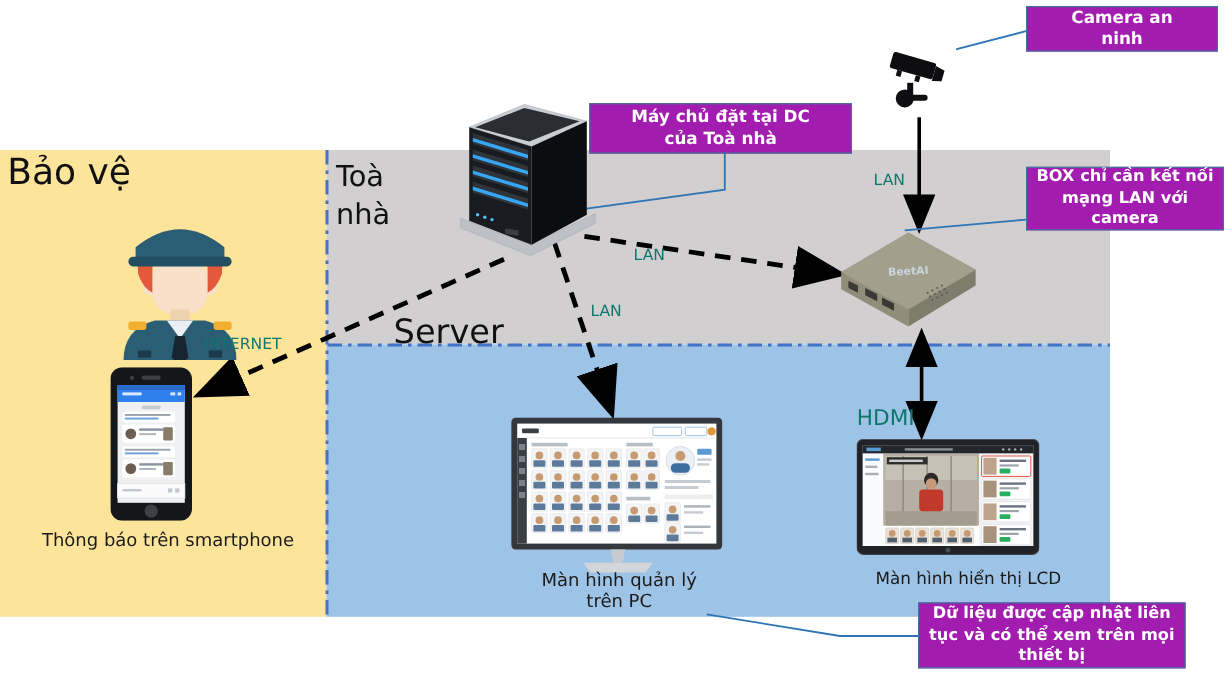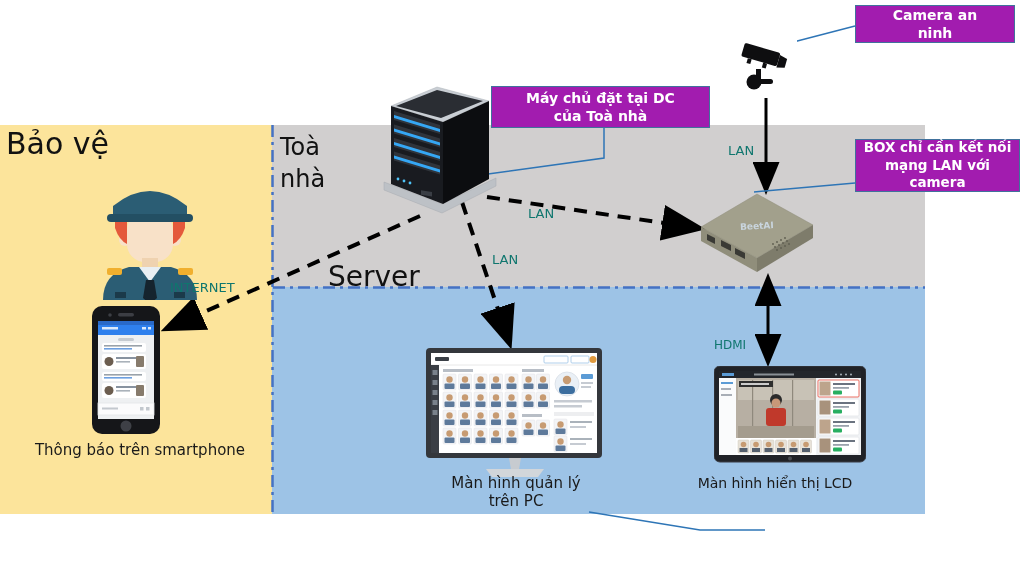--- a/index.html
+++ b/index.html
@@ -314,28 +314,31 @@
   </svg>
 
   <div class="title title-guard">Bảo vệ</div>
   <div class="title title-building">Toà nhà</div>
   <div class="title title-server">Server</div>
 
   <div class="lbl" style="left:170px;top:280px">INTERNET</div>
   <div class="lbl" style="left:528px;top:206px">LAN</div>
   <div class="lbl" style="left:492px;top:252px">LAN</div>
   <div class="lbl" style="left:728px;top:143px">LAN</div>
-  <div class="lbl" style="left:714px;top:338px;font-size:12px">HDMI</div>
+  <div class="lbl" style="left:714px;top:338px;font-size:18px">HDMI</div>
 
   <div class="caption" style="left:436px;top:474px;width:160px">Màn hình quản lý
 trên PC</div>
   <div class="caption" style="left:18px;top:441px;width:244px">Thông báo trên smartphone</div>
-  <div class="caption" style="left:690px;top:475px;width:170px;font-size:14px">Màn hình hiển thị LCD</div>
+  <div class="caption" style="left:722px;top:475px;width:170px;font-size:14px">Màn hình hiển thị LCD</div>
 
   <div class="callout" style="left:855px;top:5px;width:160px;height:38px;font-size:14px">Camera an
 ninh</div>
   <div class="callout" style="left:855px;top:139px;width:165px;height:53px">BOX chỉ cần kết nối
 mạng LAN với
 camera</div>
   <div class="callout" style="left:491px;top:86px;width:219px;height:42px;font-size:14px">Máy chủ đặt tại DC
 của Toà nhà</div>
+  <div class="callout" style="left:765px;top:502px;width:223px;height:55px">Dữ liệu được cập nhật liên
+tục và có thể xem trên mọi
+thiết bị</div>
 
 </div>
 
 </body></html>

